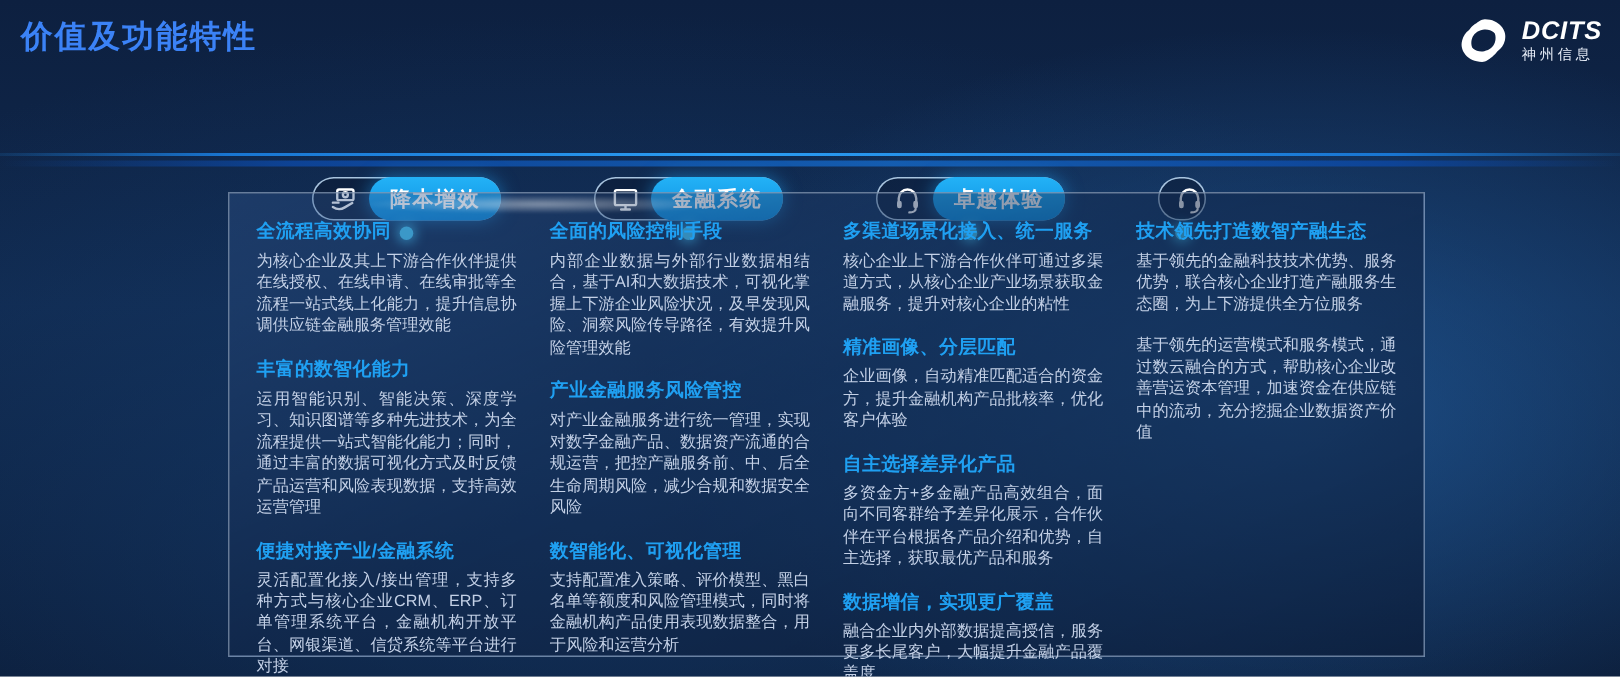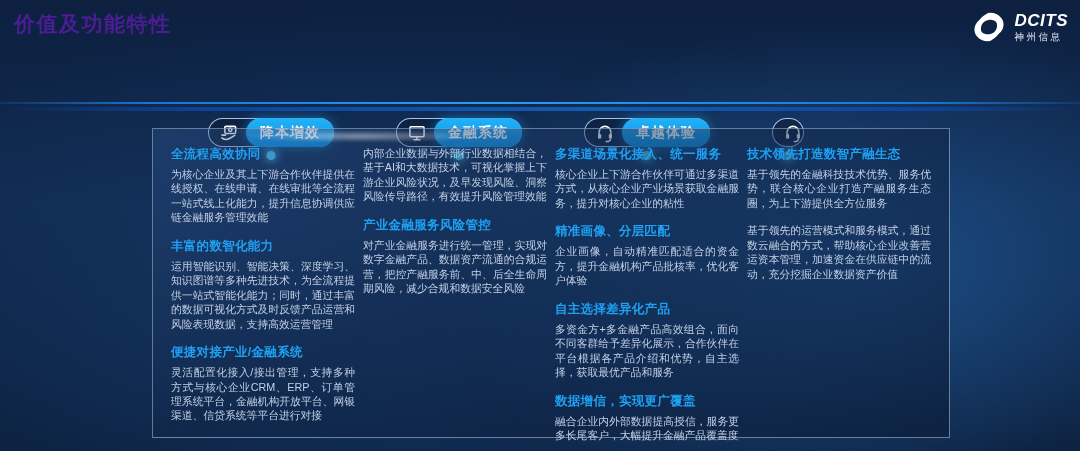--- a/index.html
+++ b/index.html
@@ -5,21 +5,21 @@
   * { margin:0; padding:0; box-sizing:border-box; }
   html,body { width:1080px; height:451px; }
   body {
     position:relative; overflow:hidden;
     font-family:"Liberation Sans","DejaVu Sans",sans-serif;
     background:
       radial-gradient(ellipse 620px 360px at 80% 60%, rgba(32,88,150,.75) 0%, rgba(32,88,150,0) 70%),
       radial-gradient(ellipse 900px 420px at 38% 72%, rgba(22,62,112,.7) 0%, rgba(22,62,112,0) 75%),
       linear-gradient(180deg,#0d2040 0%,#10294e 45%,#0b1b36 100%);
   }
-  .page-title { position:absolute; left:14px; top:10px; font-size:21px; font-weight:bold; color:#4c1d95; letter-spacing:1.5px; }
+  .page-title { position:absolute; left:14px; top:10px; font-size:21px; font-weight:bold; color:#3b82f6; letter-spacing:1.5px; }
 
   .logo { position:absolute; right:12px; top:8px; display:flex; align-items:center; gap:7px; }
   .logo svg { width:38px; height:38px; }
   .logo-text { display:flex; flex-direction:column; line-height:1.05; }
   .logo-name { color:#fff; font-weight:bold; font-style:italic; font-size:17px; letter-spacing:.5px; }
   .logo-sub { color:#e8eef8; font-size:9.5px; letter-spacing:2.5px; margin-top:2px; }
 
   .timeline-line { position:absolute; left:0; right:0; top:102px; height:2px;
     background:linear-gradient(90deg, rgba(33,150,243,.12) 0%, #1976d2 14%, #2b9df3 45%, #1976d2 86%, rgba(33,150,243,.12) 100%); }
   .timeline-band { position:absolute; left:0; right:0; top:107px; height:4px; opacity:.85;
@@ -39,21 +39,21 @@
     box-shadow:0 0 8px 2px rgba(70,200,248,.75); }
   .badge.b1 { left:208px; } .badge.b2 { left:396px; } .badge.b3 { left:584px; } .badge.b4 { left:772px; }
 
   .panel { position:absolute; left:152px; top:128px; width:798px; height:310px;
     border:1px solid rgba(175,195,220,.55);
     background:linear-gradient(155deg, rgba(52,90,148,.34) 0%, rgba(18,40,76,.5) 45%, rgba(10,24,50,.55) 100%); }
   .panel-glow { position:absolute; left:55px; top:0px; width:340px; height:16px; pointer-events:none;
     background:radial-gradient(ellipse 50% 55% at 45% 45%, rgba(255,255,255,.45) 0%, rgba(255,255,255,0) 70%);
     filter:blur(1px); }
   .panel-inner { position:relative; display:grid; grid-template-columns:repeat(4,1fr);
-    column-gap:8px; padding:17px 18px 10px 18px; height:100%; }
+    column-gap:22px; padding:17px 18px 10px 18px; height:100%; }
 
   .sec { margin-bottom:13px; }
   .sec-title { color:#1fa0f2; font-weight:bold; font-size:12.5px; margin-bottom:4px; letter-spacing:.3px; }
   .sec-body { color:#c3d0e6; font-size:10.8px; line-height:1.34; text-align:justify; }
 </style>
 </head>
 <body>
 
 <div class="page-title">价值及功能特性</div>
 
@@ -129,25 +129,30 @@
         <div class="sec-body">运用智能识别、智能决策、深度学习、知识图谱等多种先进技术，为全流程提供一站式智能化能力；同时，通过丰富的数据可视化方式及时反馈产品运营和风险表现数据，支持高效运营管理</div>
       </div>
       <div class="sec">
         <div class="sec-title">便捷对接产业/金融系统</div>
         <div class="sec-body">灵活配置化接入/接出管理，支持多种方式与核心企业CRM、ERP、订单管理系统平台，金融机构开放平台、网银渠道、信贷系统等平台进行对接</div>
       </div>
     </div>
 
     <div class="col">
       <div class="sec">
+        <div class="sec-title">全面的风险控制手段</div>
         <div class="sec-body">内部企业数据与外部行业数据相结合，基于AI和大数据技术，可视化掌握上下游企业风险状况，及早发现风险、洞察风险传导路径，有效提升风险管理效能</div>
       </div>
       <div class="sec">
         <div class="sec-title">产业金融服务风险管控</div>
         <div class="sec-body">对产业金融服务进行统一管理，实现对数字金融产品、数据资产流通的合规运营，把控产融服务前、中、后全生命周期风险，减少合规和数据安全风险</div>
+      </div>
+      <div class="sec">
+        <div class="sec-title">数智能化、可视化管理</div>
+        <div class="sec-body">支持配置准入策略、评价模型、黑白名单等额度和风险管理模式，同时将金融机构产品使用表现数据整合，用于风险和运营分析</div>
       </div>
     </div>
 
     <div class="col">
       <div class="sec">
         <div class="sec-title">多渠道场景化接入、统一服务</div>
         <div class="sec-body">核心企业上下游合作伙伴可通过多渠道方式，从核心企业产业场景获取金融服务，提升对核心企业的粘性</div>
       </div>
       <div class="sec">
         <div class="sec-title">精准画像、分层匹配</div>

